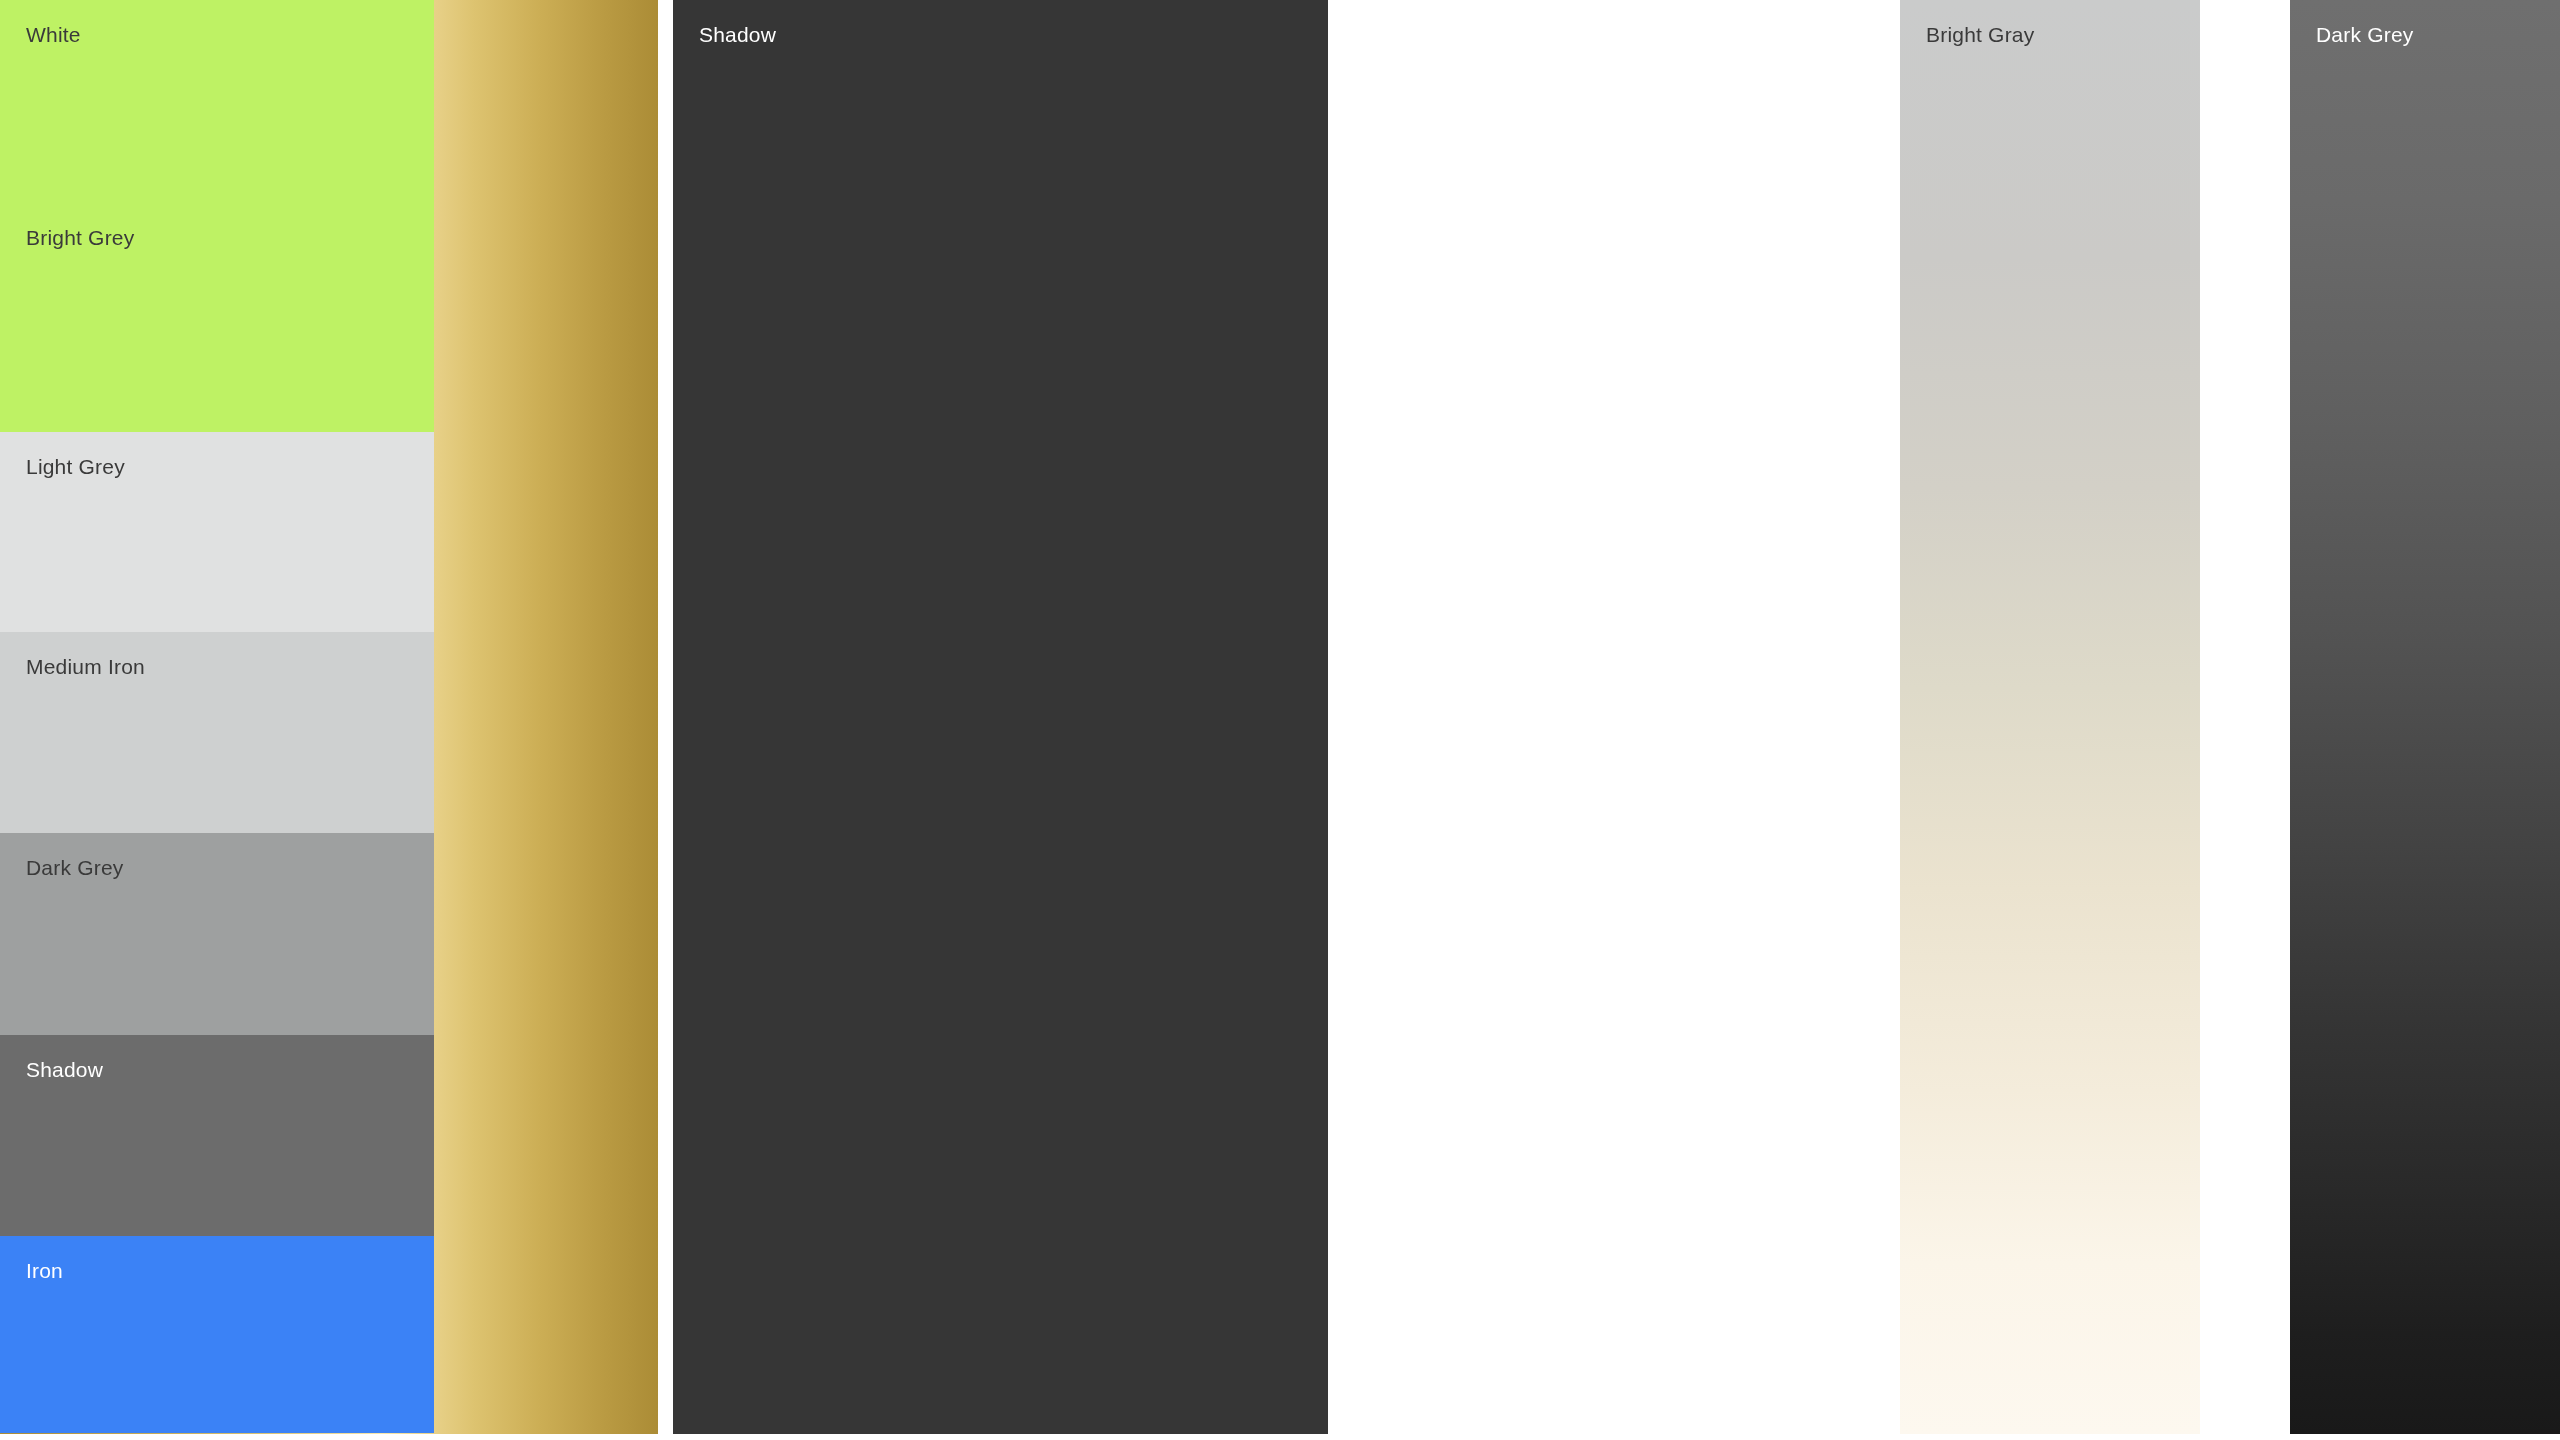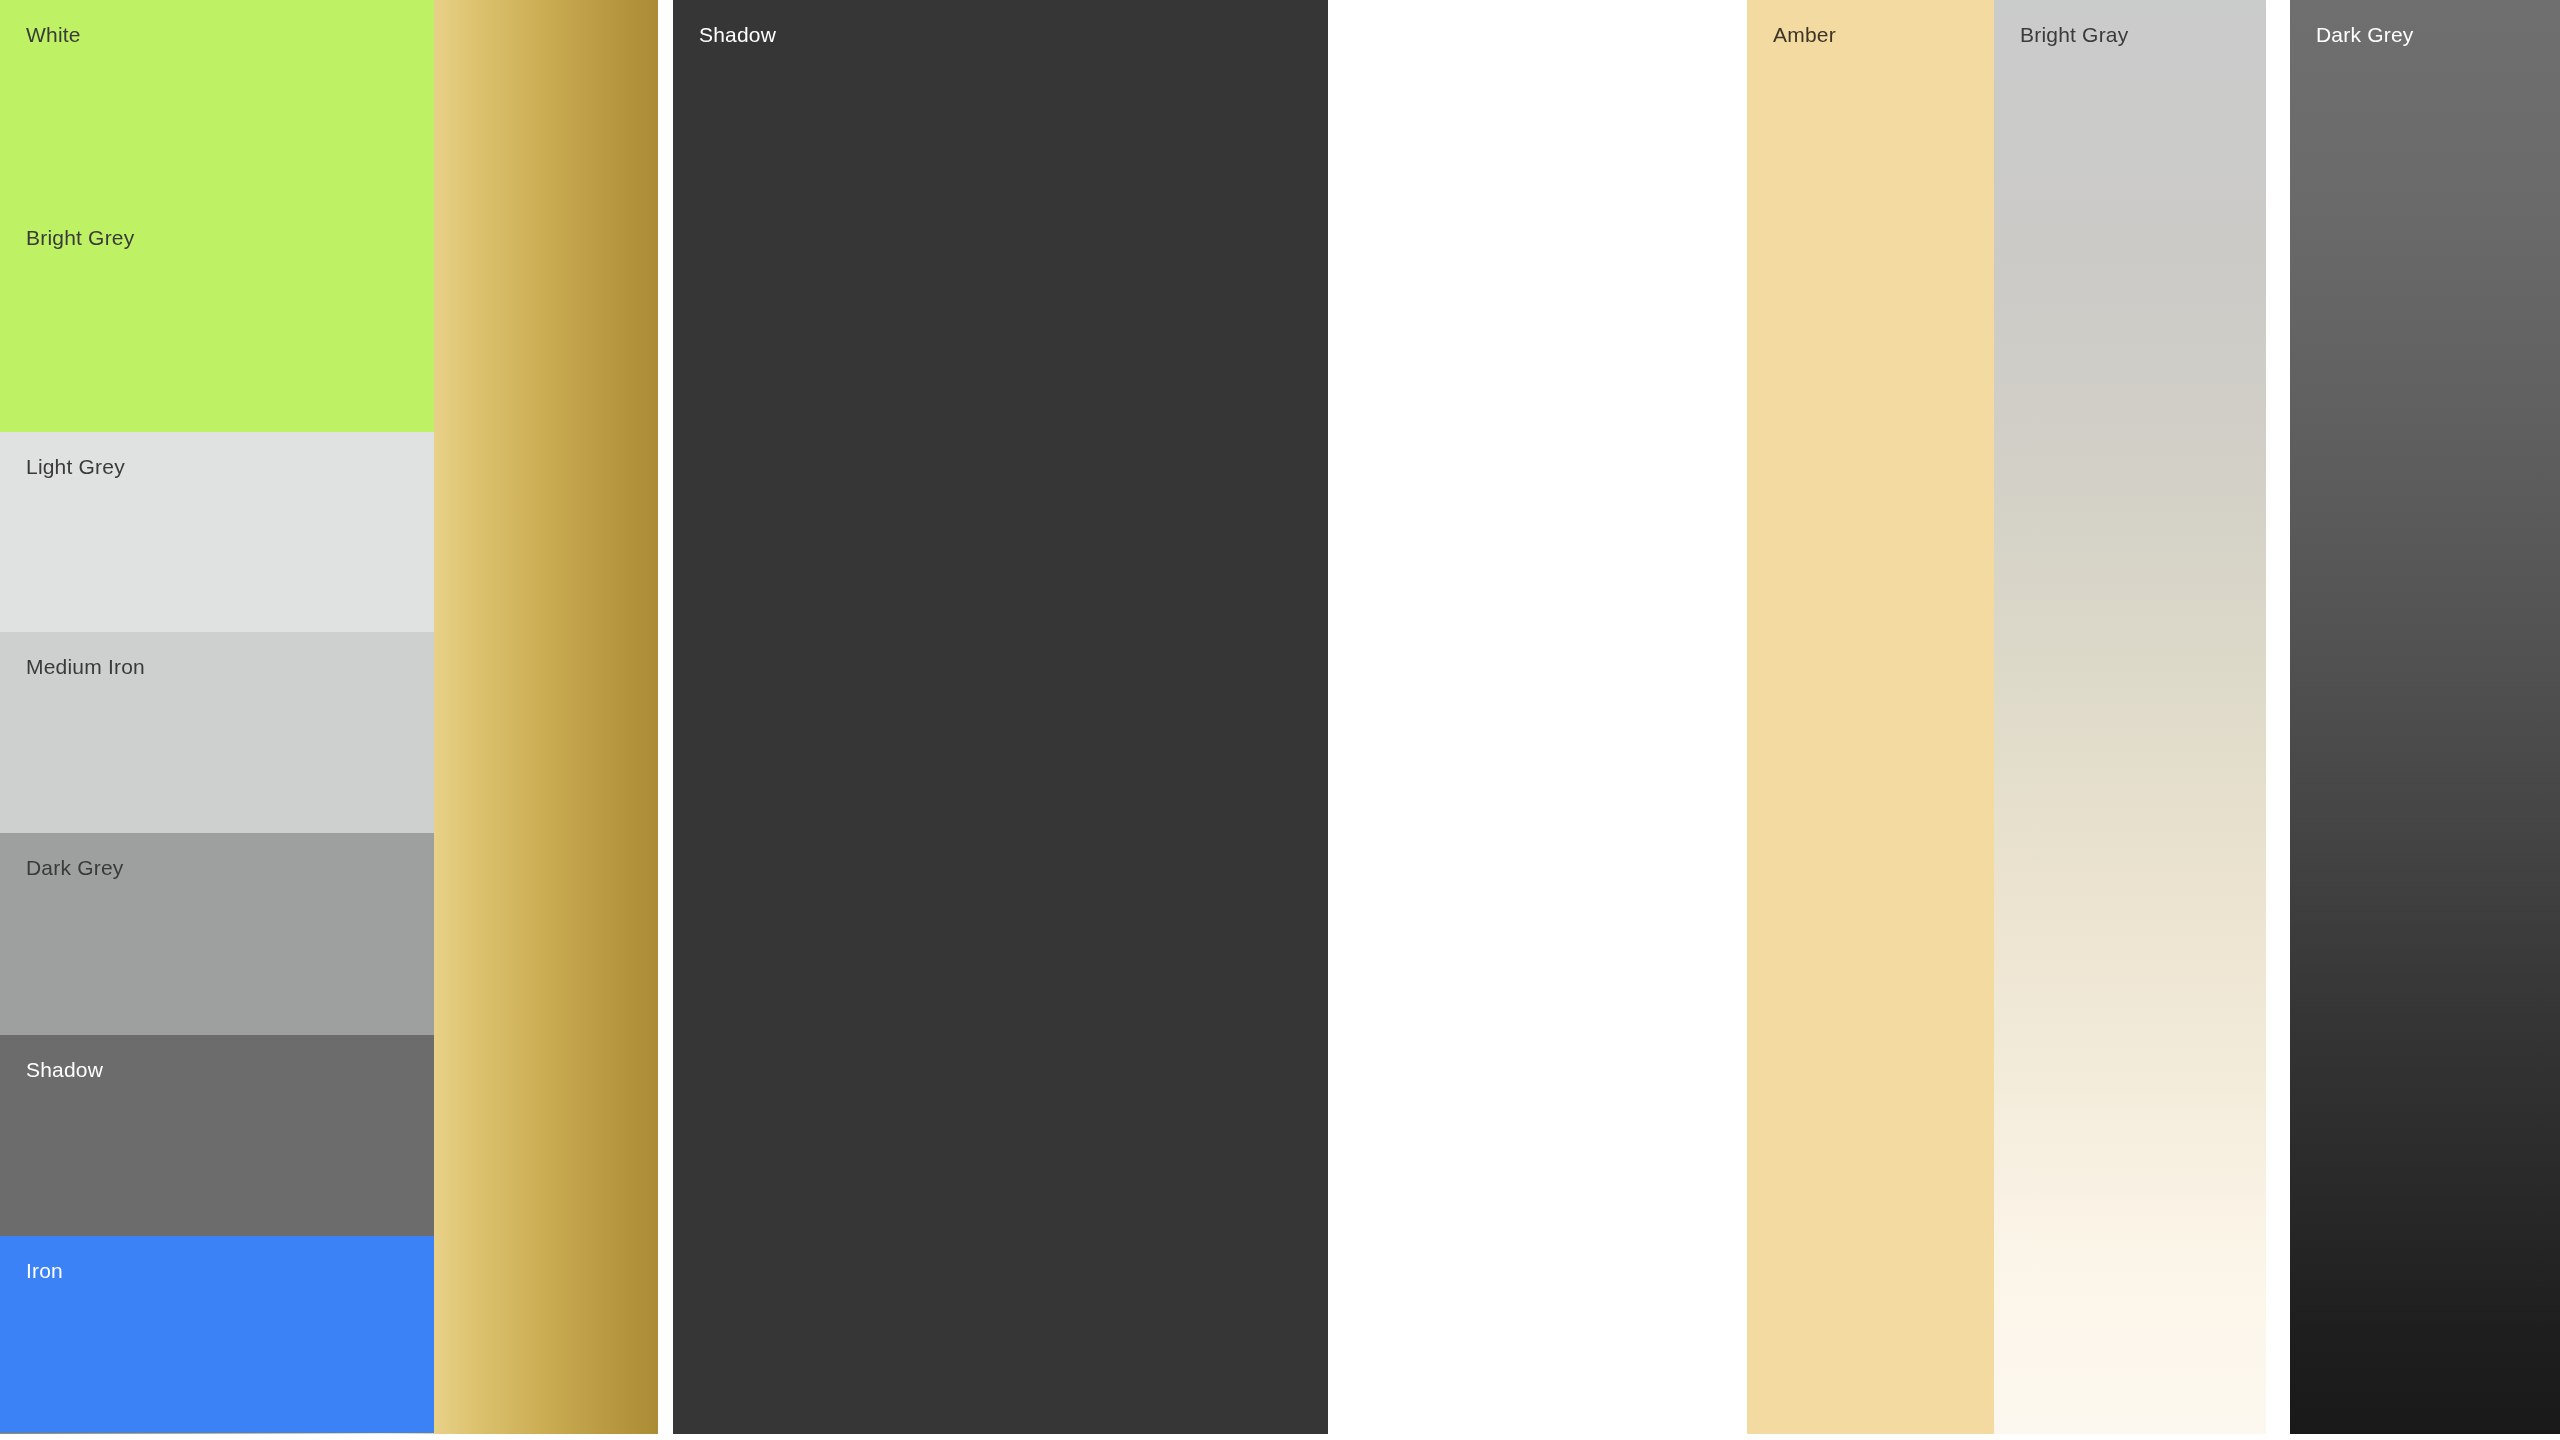--- a/index.html
+++ b/index.html
@@ -103,23 +103,23 @@
   #col-amber {
     left: 1747px;
     top: 0;
     width: 271px;
     height: 1434px;
     background: #f2daa0;
   }
 
   
   #col-bright-gray {
-    left: 1994px;
-    top: 0;
-    width: 272px;
+    left: 1900px;
+    top: 0;
+    width: 300px;
     height: 1434px;
     background: linear-gradient(
         180deg,
         #cacbcb 0%,
         #cbcac7 18%,
         #d3d0c7 34%,
         #dedac9 48%,
         #ebe3cf 62%,
         #f4ecdb 76%,
         #fbf5e9 88%,
@@ -192,23 +192,20 @@
     <div class="grey-band" id="band-stone">
       <span class="swatch-label label-light">Shadow</span>
     </div>
 
     <div class="grey-band" id="band-iron">
       <span class="swatch-label label-light">Iron</span>
     </div>
 
   </div>
 
-  <div class="swatch" id="col-amber">
-    <span class="swatch-label label-amber">Amber</span>
-  </div>
 
   <div class="swatch" id="col-bright-gray">
     <span class="swatch-label label-dark">Bright Gray</span>
   </div>
 
   <div class="swatch" id="col-dark-grey-grad">
     <span class="swatch-label label-light">Dark Grey</span>
   </div>
 
   <div id="bottom-strip"></div>

